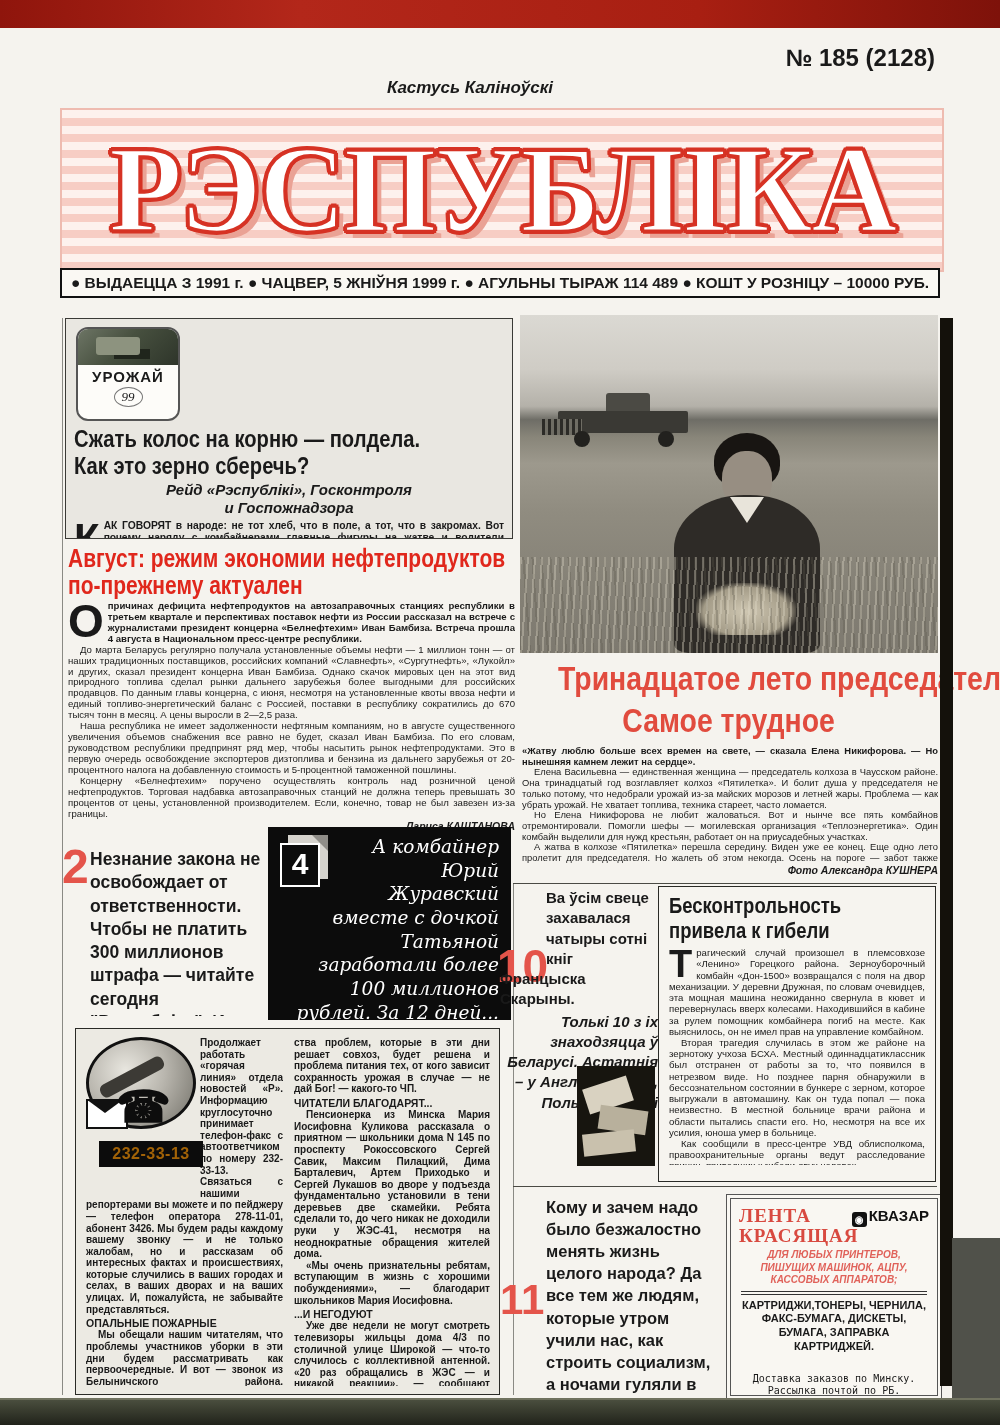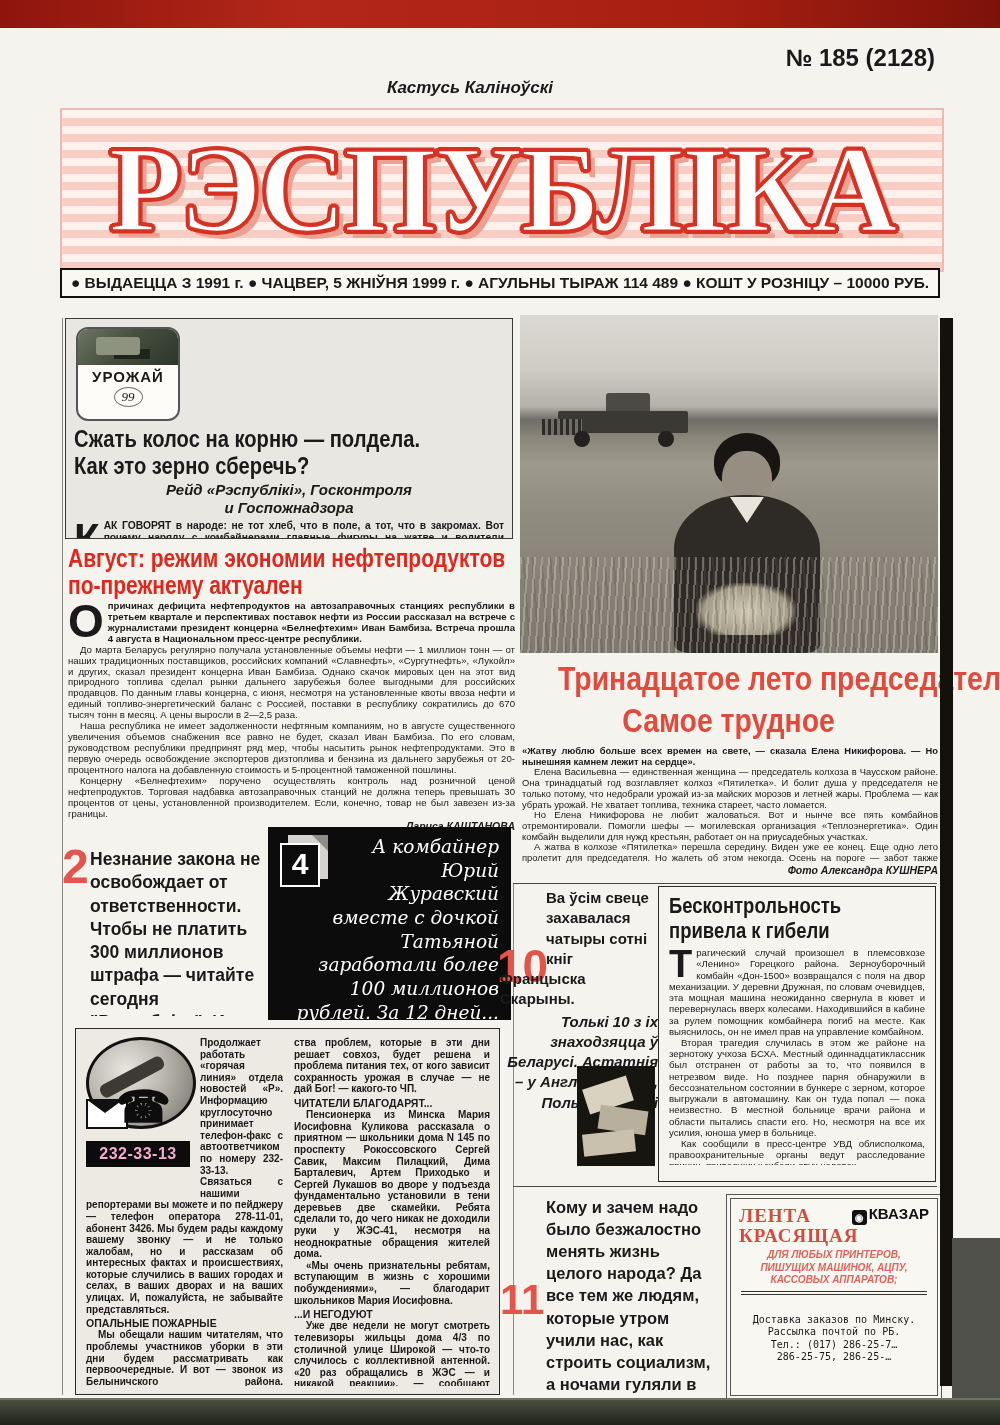--- a/index.html
+++ b/index.html
@@ -80,21 +80,21 @@
   .hl-c2{left:218px;width:196px;}
   .hl-sub{font-size:10.5px;margin-top:2px;}
   .phonefloat{float:left;width:108px;height:158px;margin:0 6px 2px 0;position:relative;}
   .ph-ellipse{position:absolute;left:0;top:0;width:104px;height:86px;border:3px solid #111;border-radius:50%;
     background:radial-gradient(circle at 35% 35%,#e8e6df 0%,#b9b6ae 45%,#706e66 100%);overflow:hidden;}
   .ph-ellipse:after{content:"";position:absolute;left:8px;top:30px;width:70px;height:14px;background:#3c3a35;transform:rotate(-28deg);border-radius:6px;}
   .ph-env{position:absolute;left:0px;top:62px;width:38px;height:26px;background:#fff;border:2.5px solid #111;}
   .ph-env:after{content:"";position:absolute;left:-2px;top:-2px;width:0;height:0;
     border-left:19px solid transparent;border-right:19px solid transparent;border-top:14px solid #111;}
   .ph-glyph{position:absolute;left:30px;top:48px;font-size:44px;line-height:1;color:#0d0d0d;}
-  .ph-badge{position:absolute;left:0;top:104px;width:104px;height:26px;background:#0c0c0c;color:#f9a8d4;
+  .ph-badge{position:absolute;left:13px;top:104px;width:104px;height:26px;background:#0c0c0c;color:#a16207;
     font-size:16px;font-weight:bold;text-align:center;line-height:26px;letter-spacing:.5px;}
 
   
   .photo{left:520px;top:315px;width:418px;height:338px;
     background:linear-gradient(180deg,#dbd9d3 0%,#cfccc5 16%,#b4b1a9 27%,#6e6d66 31%,#888579 36%,#9d998d 44%,#908c80 58%,#868277 78%,#7d796f 100%);}
   .ph-comb{position:absolute;left:28px;top:78px;width:160px;height:46px;}
   .ph-comb .cab{position:absolute;left:58px;top:0;width:44px;height:26px;background:#4b4a44;border-radius:3px;}
   .ph-comb .body{position:absolute;left:10px;top:18px;width:130px;height:22px;background:#3a3934;border-radius:2px;}
   .ph-comb .reel{position:absolute;left:-6px;top:26px;width:40px;height:16px;background:repeating-linear-gradient(90deg,#2c2b27 0 3px,#6f6d64 3px 6px);}
   .ph-wheel{position:absolute;bottom:-8px;width:16px;height:16px;background:#22211e;border-radius:50%;}
@@ -129,21 +129,21 @@
   .acc-head{font-size:22px;font-weight:bold;line-height:1.12;}
   .acc-body{font-size:9.6px;line-height:1.17;text-align:justify;margin-top:4px;height:218px;overflow:hidden;}
 
   
   .t11-num{left:500px;top:1196px;font-size:42px;}
   .t11-text{left:546px;top:1196px;width:172px;height:198px;font-size:16.5px;font-weight:bold;line-height:1.34;}
 
   
   .ad{left:730px;top:1198px;width:208px;height:198px;background:#f9f7f2;border:1px solid #555;
      box-shadow:0 0 0 3px #f9f7f2,0 0 0 4px #555;padding:6px 8px;box-sizing:border-box;text-align:center;}
-  .ad-row1{display:flex;justify-content:space-between;align-items:flex-start;}
+  .ad-row1{display:flex;justify-content:space-between;align-items:flex-end;}
   .ad-lenta,.ad-kras{font-family:"Liberation Serif",serif;font-weight:bold;color:#d84a40;font-size:19px;letter-spacing:1px;}
   .ad-kras{text-align:left;margin-top:-2px;}
   .ad-brand{font-weight:bold;font-size:15px;color:#111;}
   .ad-logo{display:inline-block;width:15px;height:15px;background:#111;border-radius:3px;color:#fff;font-size:10px;line-height:15px;text-align:center;vertical-align:-2px;margin-right:2px;}
   .ad-italic{color:#e0625a;font-style:italic;font-weight:bold;font-size:10px;line-height:1.25;margin-top:2px;}
   .ad-div{border-top:1px solid #333;border-bottom:1px solid #333;height:2px;margin:4px 2px;}
   .ad-products{font-weight:bold;font-size:11px;line-height:1.25;}
   .ad-mono{font-family:"DejaVu Sans Mono",monospace;font-size:10px;line-height:1.25;margin-top:19px;}
 
   .blackbar{left:940px;top:318px;width:13px;height:1068px;background:#14110b;}
@@ -299,20 +299,21 @@
   <div class="abs t11-text clip">Кому и зачем надо было безжалостно менять жизнь целого народа? Да все тем же людям, которые утром учили нас, как строить социализм, а ночами гуляли в престижных кабаках...</div>
 
   <div class="abs ad clip">
     <div class="ad-row1">
       <span class="ad-lenta">ЛЕНТА</span>
       <span class="ad-brand"><span class="ad-logo">◉</span><span>КВАЗАР</span></span>
     </div>
     <div class="ad-kras">КРАСЯЩАЯ</div>
     <div class="ad-italic">ДЛЯ ЛЮБЫХ ПРИНТЕРОВ, ПИШУЩИХ МАШИНОК, АЦПУ, КАССОВЫХ АППАРАТОВ;</div>
     <div class="ad-div"></div>
+    <div class="ad-products">КАРТРИДЖИ,ТОНЕРЫ, ЧЕРНИЛА,  ФАКС-БУМАГА, ДИСКЕТЫ,  БУМАГА,  ЗАПРАВКА КАРТРИДЖЕЙ.</div>
     <div class="ad-mono">Доставка заказов по Минску.</div>
     <div class="ad-mono" style="margin-top:0;">Рассылка почтой по РБ.</div>
     <div class="ad-mono" style="margin-top:0;">Тел.: (017) 286-25-7…</div>
     <div class="ad-mono" style="margin-top:0;">286-25-75, 286-25-…</div>
   </div>
 
   <div class="abs blackbar"></div>
   <div class="abs cornerdark"></div>
   <div class="abs botband"></div>
 

